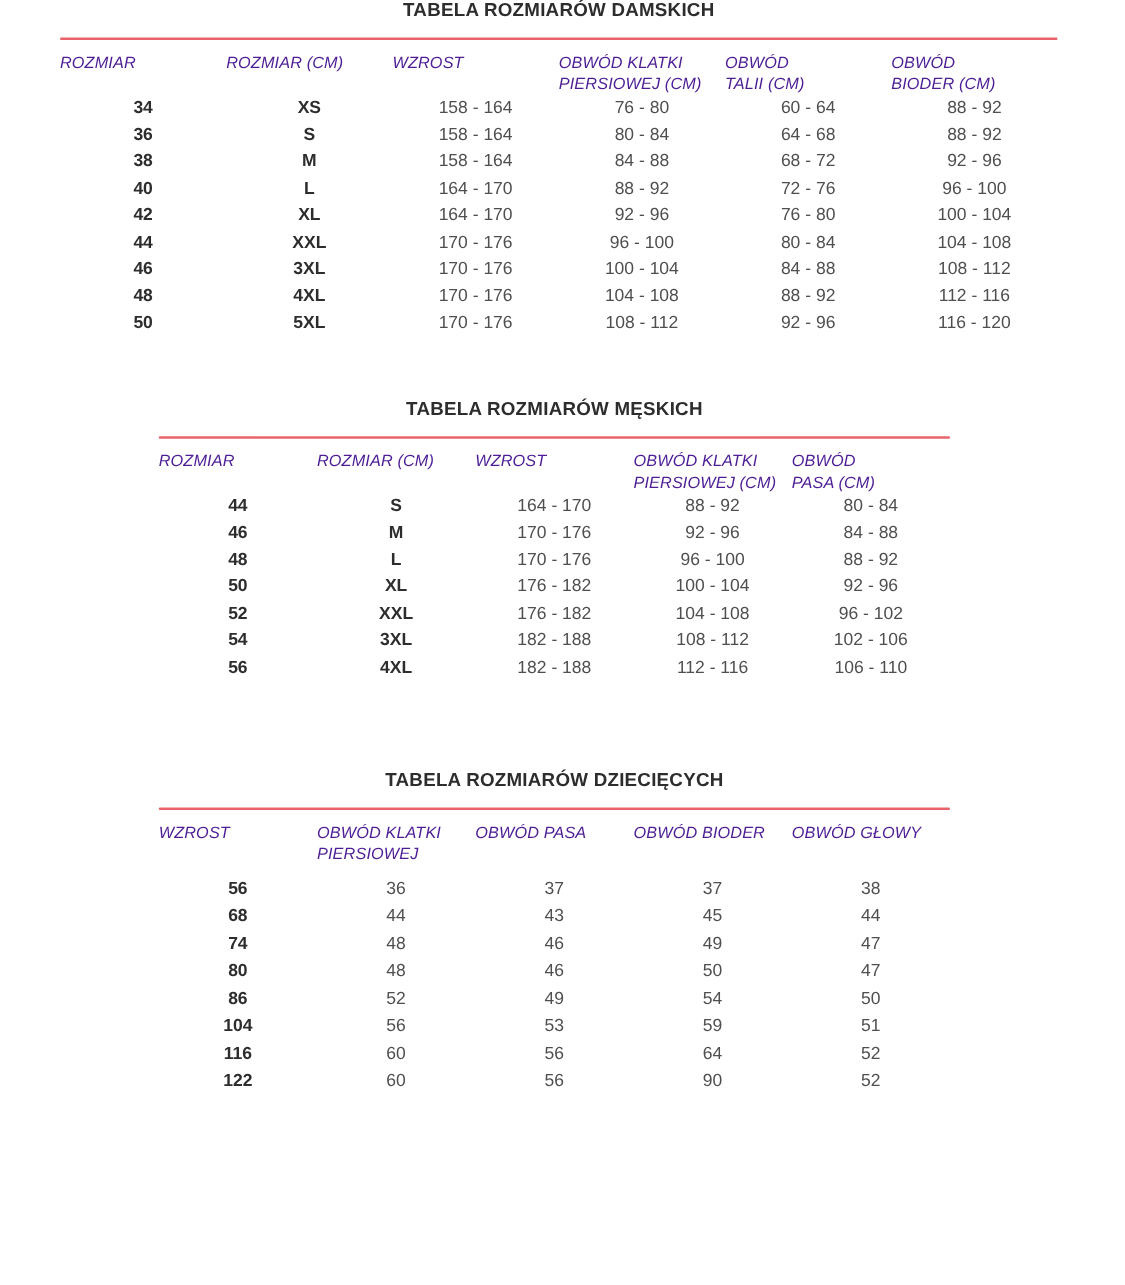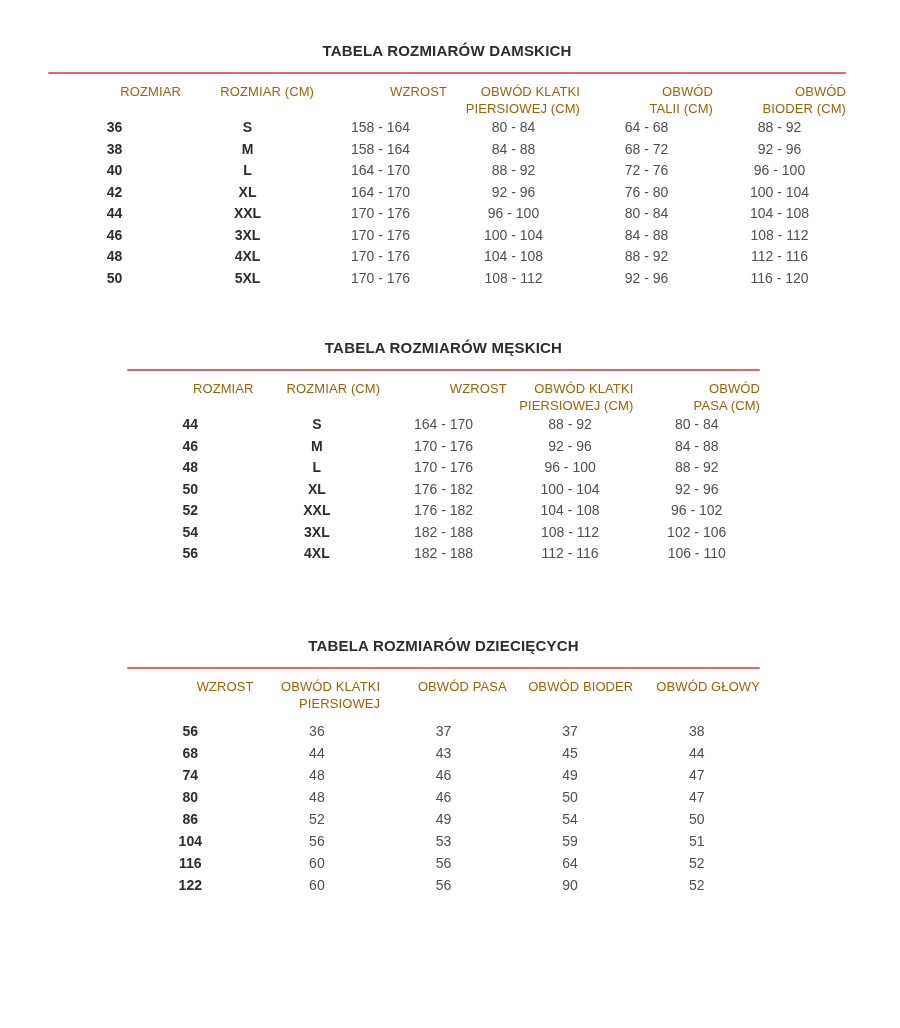--- a/index.html
+++ b/index.html
@@ -8,21 +8,20 @@
     background: #ffffff;
   }
   body {
     width: 900px;
     height: 1028px;
     overflow: hidden;
     font-family: "Liberation Sans", sans-serif;
     -webkit-font-smoothing: antialiased;
   }
   .page {
-    padding-top: 42px;
     box-sizing: border-box;
     width: 900px;
     height: 1028px;
   }
   .size-table { }
   .size-table.cols-6 { width: 798px; margin-left: 48px; }
   .size-table.cols-5 { width: 633px; margin-left: 127px; }
   .size-table.t2 { margin-top: 50px; }
   .size-table.t3 { margin-top: 72px; }
   .table-title {
@@ -41,26 +40,27 @@
     background: #e8646a; 
   }
   table {
     width: 100%;
     border-collapse: collapse;
     table-layout: fixed;
   }
   th {
     font-size: 13px;
     font-weight: normal;
-    color: #a16207;
+    color: #4c1d95;
     line-height: 17px;
     vertical-align: top;
     padding: 0;
-    text-align: right;
+    text-align: left;
     letter-spacing: 0.1px;
+    font-style: italic;
   }
   td {
     font-size: 14px;
     color: #4f4f4f;
     line-height: 21.5px;
     padding: 0;
     text-align: center;
   }
   td.bold {
     font-weight: bold;
@@ -84,20 +84,28 @@
             <th>ROZMIAR</th>
             <th>ROZMIAR (CM)</th>
             <th>WZROST</th>
             <th>OBWÓD KLATKI<br>PIERSIOWEJ (CM)</th>
             <th>OBWÓD<br>TALII (CM)</th>
             <th>OBWÓD<br>BIODER (CM)</th>
           </tr>
         </thead>
         <tbody>
           <tr>
+            <td class="bold">34</td>
+            <td class="bold">XS</td>
+            <td>158 - 164</td>
+            <td>76 - 80</td>
+            <td>60 - 64</td>
+            <td>88 - 92</td>
+          </tr>
+          <tr>
             <td class="bold">36</td>
             <td class="bold">S</td>
             <td>158 - 164</td>
             <td>80 - 84</td>
             <td>64 - 68</td>
             <td>88 - 92</td>
           </tr>
           <tr>
             <td class="bold">38</td>
             <td class="bold">M</td>

